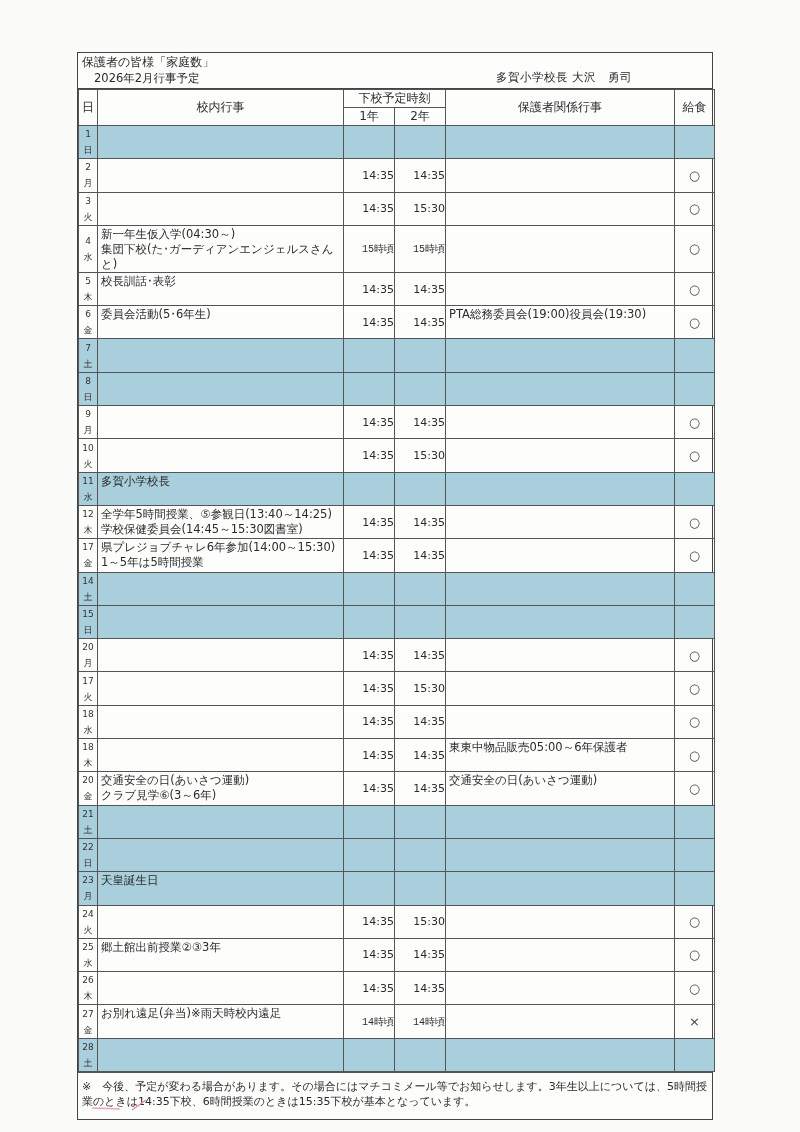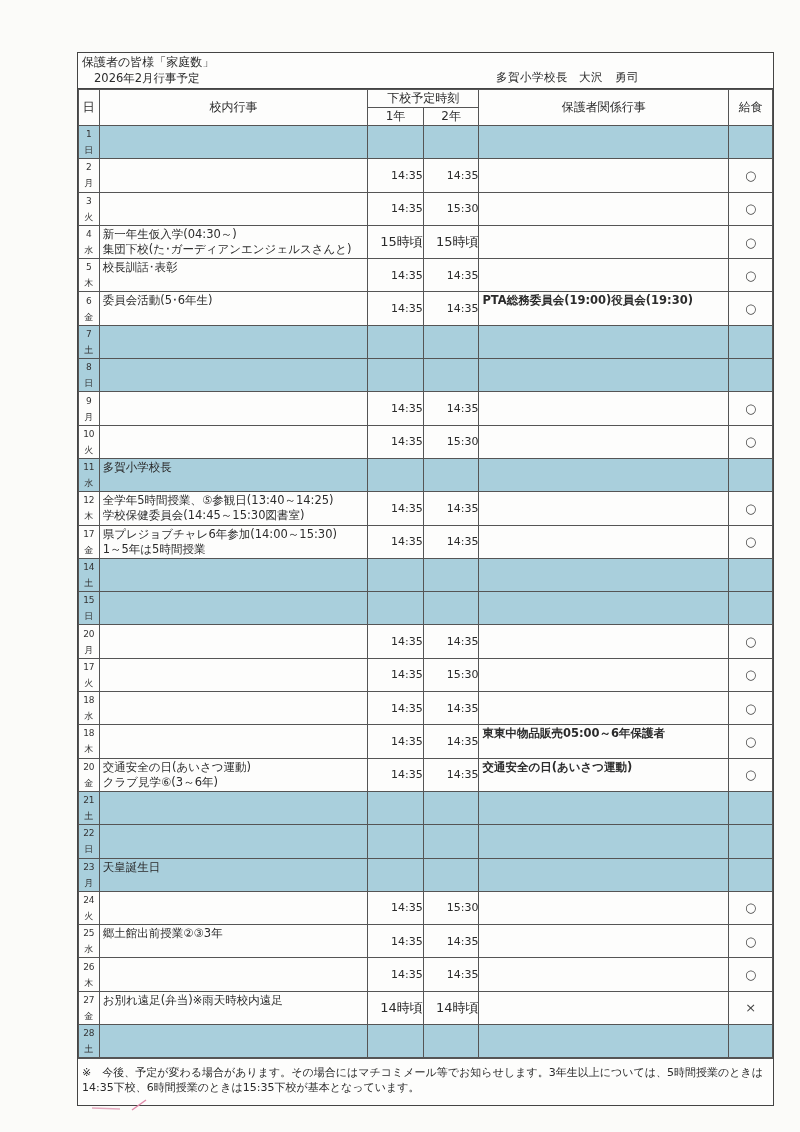--- a/index.html
+++ b/index.html
@@ -2,46 +2,46 @@
 <html><head>
 <meta charset="utf-8">
 <style>
   html, body { margin:0; padding:0; }
   body {
     width:800px; height:1132px; background:#fbfbf9; position:relative;
     font-family:"DejaVu Sans", "Liberation Sans", sans-serif; color:#2b2b2b;
     overflow:hidden;
   }
   .sheet {
-    position:absolute; left:77px; top:52px; width:697px;
+    position:absolute; left:77px; top:52px; width:636px;
     border:1.5px solid #444; box-sizing:border-box; background:#fdfdfc;
   }
   .title-block { height:35px; position:relative; border-bottom:1.5px solid #444; }
   .title1 { position:absolute; left:4px; top:1px; font-size:12px; }
   .title2 { position:absolute; left:16px; top:18px; font-size:11.5px; }
   .principal { position:absolute; left:418px; top:17px; font-size:11.5px; letter-spacing:0.5px; }
-  .principal .name { margin-left:11px; }
+  .principal .name { margin-left:4px; }
   table { border-collapse:collapse; width:100%; table-layout:fixed; }
   td, th { border:1px solid #555; padding:0; font-weight:normal; }
   th { font-size:12px; height:15px; text-align:center; }
   tr.hdr1 th.tall { height:31px; }
   col.c-day { width:19px; }
   col.c-ev { width:246px; }
   col.c-t1 { width:51px; }
   col.c-t2 { width:51px; }
   col.c-par { width:229px; }
   col.c-lunch { width:40px; }
   tr.day td { height:31.3px; vertical-align:middle; }
   tr.day.shade td { background:#a9cfdc; }
   td.daycell { font-size:9px; text-align:center; line-height:16px; color:#333; }
   td.daycell span { display:block; }
   td.ev-cell { vertical-align:top !important; padding-left:3px; padding-top:1px; font-size:11.5px; line-height:15px; white-space:pre-line; }
   td.time { text-align:right; font-size:11px; }
-  td.time.small { font-size:13px; }
-  td.par-cell { vertical-align:top !important; padding-left:3px; padding-top:1px; font-size:11.5px; line-height:15px;font-weight:bold; }
+  td.time.small { font-size:10px;font-family:Liberation Mono, monospace; }
+  td.par-cell { vertical-align:top !important; padding-left:3px; padding-top:1px; font-size:11.5px; line-height:15px; }
   td.lunch { text-align:center; font-size:13px; color:#444; }
   .footer { font-size:11px; line-height:15px; padding:6px 4px 8px 4px; border-top:1px solid #555; height:32px; }
   .pink-mark { position:absolute; left:90px; top:1098px; width:72px; height:14px; }
 </style>
 </head>
 <body>
 
 <div class="sheet">
   <div class="title-block">
     <div class="title1">保護者の皆様「家庭数」</div>

